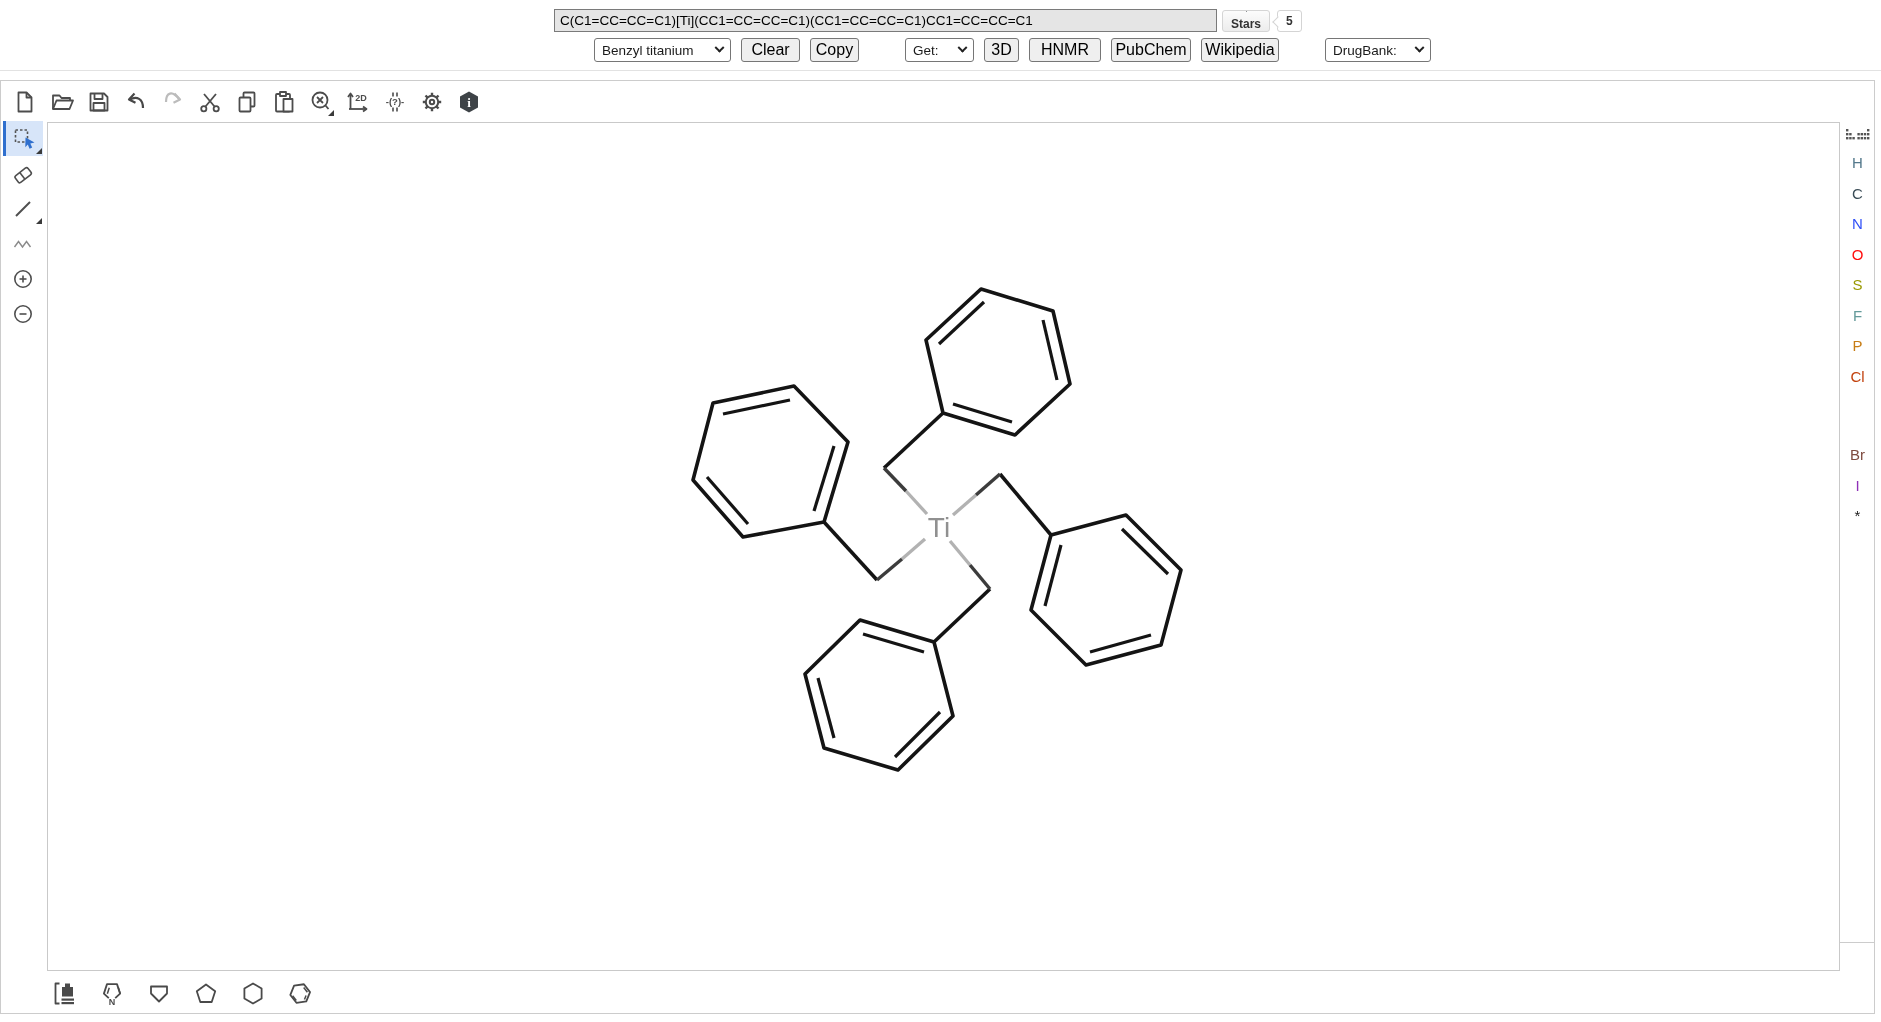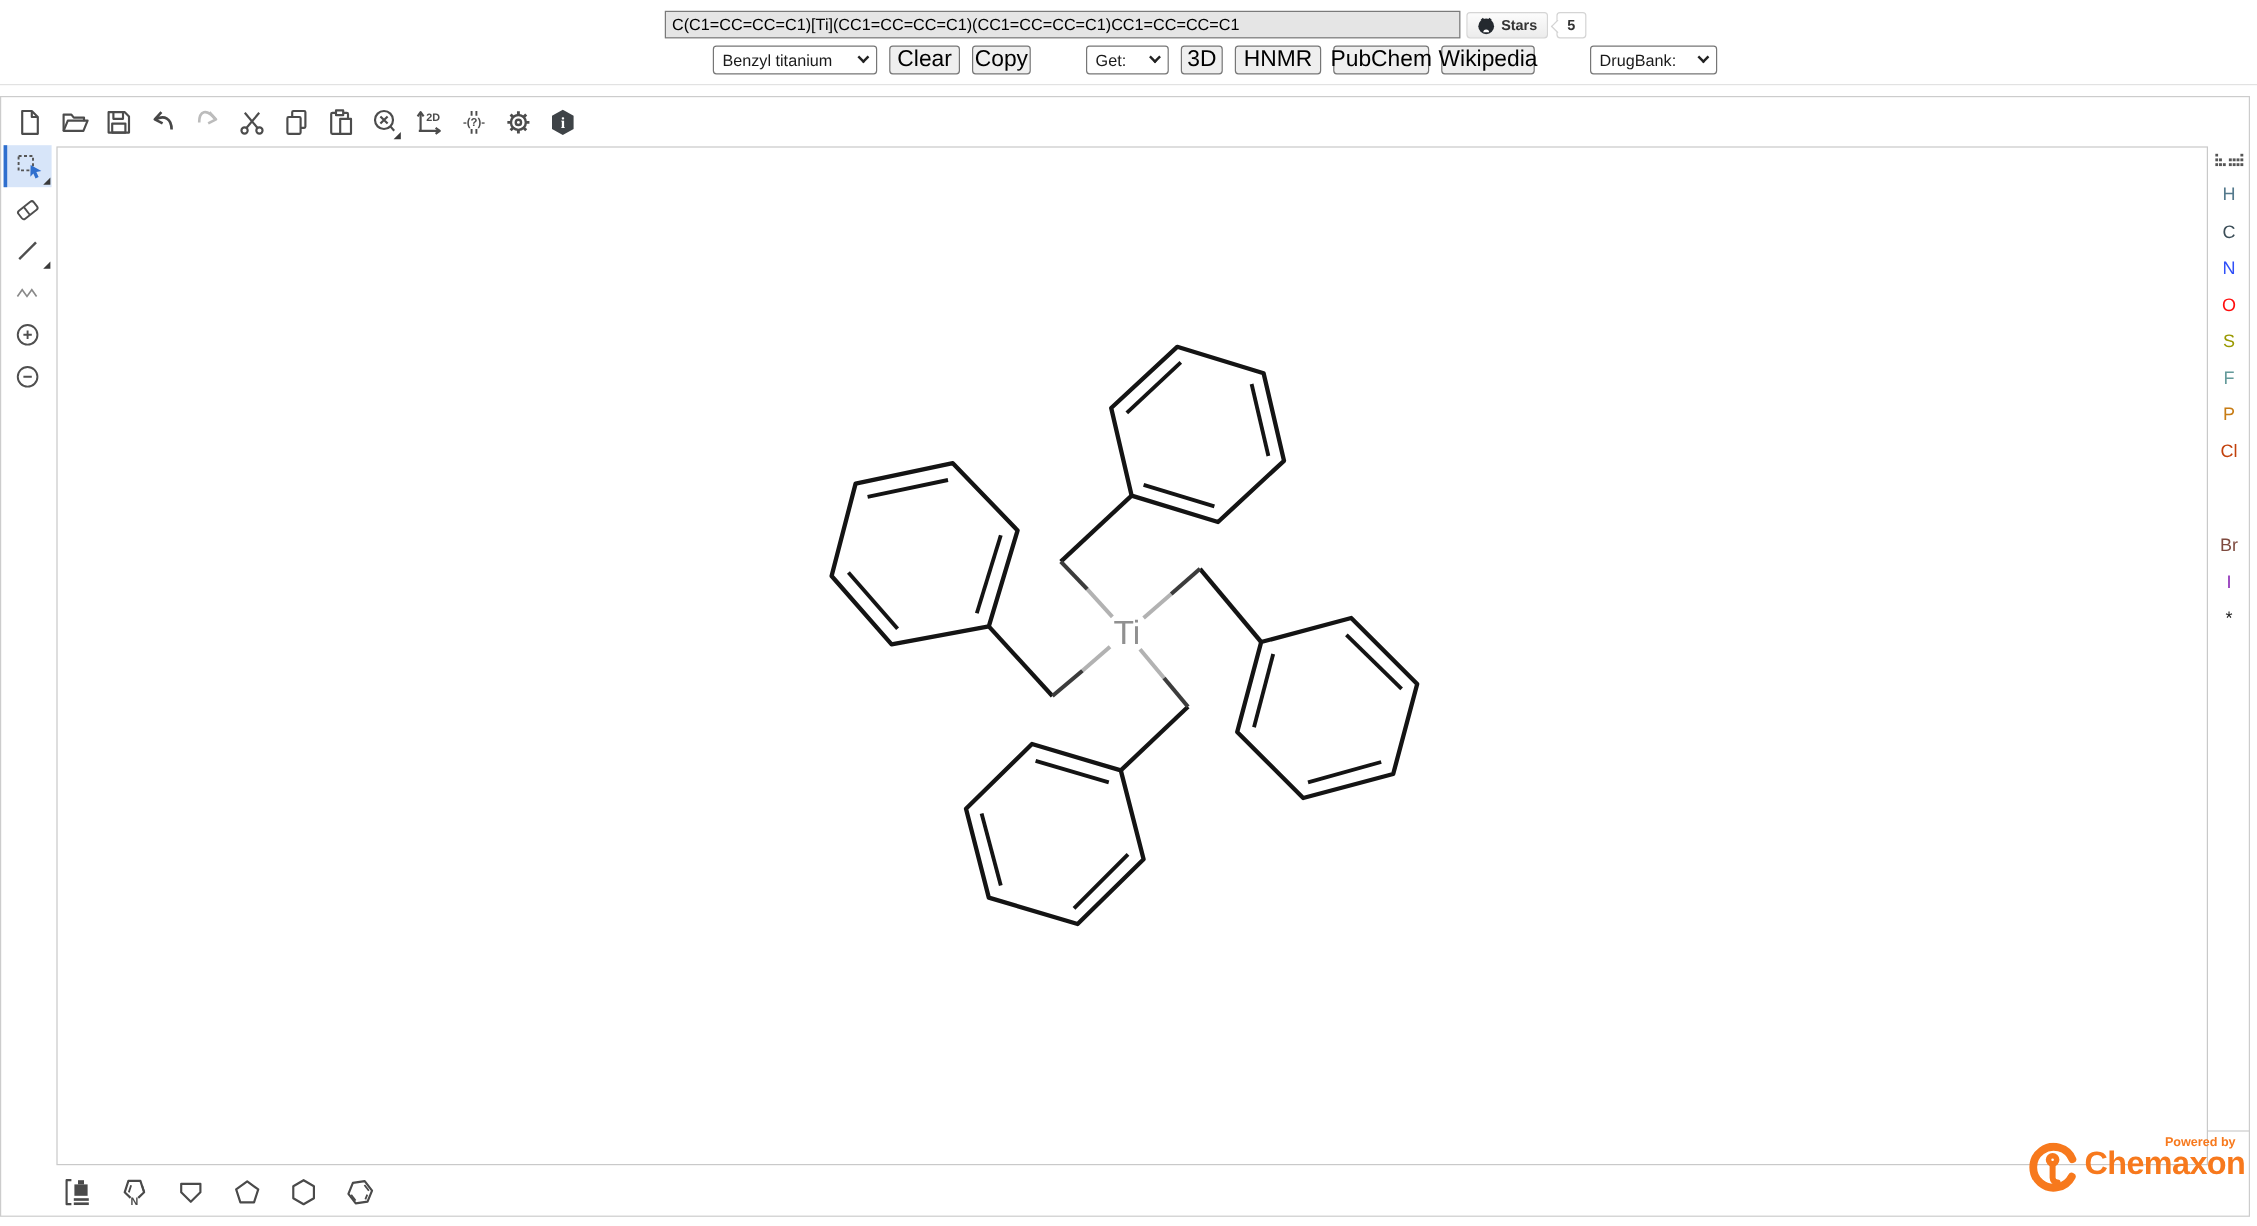--- a/index.html
+++ b/index.html
@@ -3,25 +3,25 @@
 <meta charset="utf-8">
 <style>
   * { box-sizing: border-box; margin: 0; padding: 0; }
   html,body { width:1881px; height:1022px; }
   body { position:relative; background:#fff; font-family:"Liberation Sans",sans-serif; overflow:hidden; color:#1a1a1a; }
   .abs { position:absolute; }
 
   
   #smiles-input { left:554px; top:9px; width:663px; height:23px; border:1px solid #7a7a7a; padding:0 5px; font-size:13.5px; font-family:"Liberation Sans",sans-serif; background:#e5e5e5; }
   .gh { left:1222px; top:10px; height:22px; display:flex; align-items:stretch; }
-  .gh-btn { display:flex; align-items:center; gap:5px; padding:0 8px; border:1px solid #d5d5d5; border-radius:3px; background:linear-gradient(#fcfcfc,#ececec); font-weight:bold; font-size:12px; color:#333; cursor:pointer; }
+  .gh-btn { display:flex; align-items:center; gap:5px; padding:0 8px; border:1px solid #d5d5d5; border-radius:3px; background:linear-gradient(#fcfcfc,#ececec); font-weight:bold; font-size:12px; color:#333; cursor:pointer;flex-direction:column; }
   .gh-count { margin-left:7px; position:relative; display:flex; align-items:center; padding:0 8px; border:1px solid #d4d4d4; border-radius:3px; background:#fff; font-weight:bold; font-size:12px; color:#333; }
   .gh-count::before { content:""; position:absolute; left:-4.5px; top:7px; width:7px; height:7px; background:#fff; border-left:1px solid #d4d4d4; border-bottom:1px solid #d4d4d4; transform:rotate(45deg); }
   .row2 { left:558px; top:38px; height:24px; display:flex; gap:10px; }
-  .btn { display:flex; align-items:center; justify-content:center; border:1px solid #767676; border-radius:3px; background:#efefef; font-size:19px; font-family:inherit; cursor:pointer; }
+  .btn { display:flex; align-items:center; justify-content:center; border:1px solid #767676; border-radius:3px; background:#efefef; font-size:16px; font-family:inherit; cursor:pointer; }
   .sel { display:flex; align-items:center; justify-content:space-between; border:1px solid #767676; border-radius:3px; background:#fff; font-size:13.5px; padding:0 7px; cursor:pointer;margin-left:36px; }
   .chev { width:7px; height:7px; border-right:2px solid #222; border-bottom:2px solid #222; transform:rotate(45deg) translate(-2px,-2px); flex:none; margin-left:8px; }
   .hdr-line { left:0; top:70px; width:1881px; border-top:1px solid #e2e2e2; }
 
   
   .frame { left:0; top:80px; width:1875px; height:934px; border:1px solid #ccc; background:#fff; }
   .tb-top { left:10px; top:5px; display:flex; gap:9px; align-items:center; }
   .ticon { width:28px; height:32px; display:flex; align-items:center; justify-content:center; position:relative; cursor:pointer; }
   .ticon svg { stroke:#4c4c4c; fill:none; stroke-width:1.8; stroke-linejoin:round; }
   .tri { position:absolute; right:1px; bottom:2px; width:0; height:0; border-left:6px solid transparent; border-bottom:6px solid #3a3a3a; }
@@ -336,25 +336,14 @@
           <g transform="rotate(22 14 14)">
             <polygon points="14,3.5 22.6,8.5 22.6,18.5 14,23.5 5.4,18.5 5.4,8.5"></polygon>
             <line x1="15" y1="6.6" x2="20.2" y2="9.6" stroke-width="1.5"></line>
             <line x1="20.2" y1="13.2" x2="20.2" y2="17.4" stroke-width="1.5"></line>
             <line x1="13" y1="21.4" x2="7.8" y2="18.4" stroke-width="1.5"></line>
           </g>
         </svg>
     </div>
   </div>
 
-  <div class="abs branding">
-    <svg width="44" height="46" viewBox="0 0 44 46" style="position:absolute;left:0;top:6px">
-      <g fill="none" stroke="#f7791d" stroke-linecap="round">
-        <path stroke-width="6.5" d="M37.5 28.5A17 17 0 1 1 38 14"></path>
-        <circle cx="21.5" cy="14.5" r="3.4" stroke-width="4.6"></circle>
-        <path stroke-width="5" d="M21.5 19v10.5c0 2.3 1.8 4 4.2 4"></path>
-      </g>
-    </svg>
-    <span class="powered" style="color: rgb(247, 121, 29);">Powered by</span>
-    <span class="brandname" style="color: rgb(247, 121, 29);">Chemaxon</span>
-  </div>
 
 </div>
 
 </body></html>

